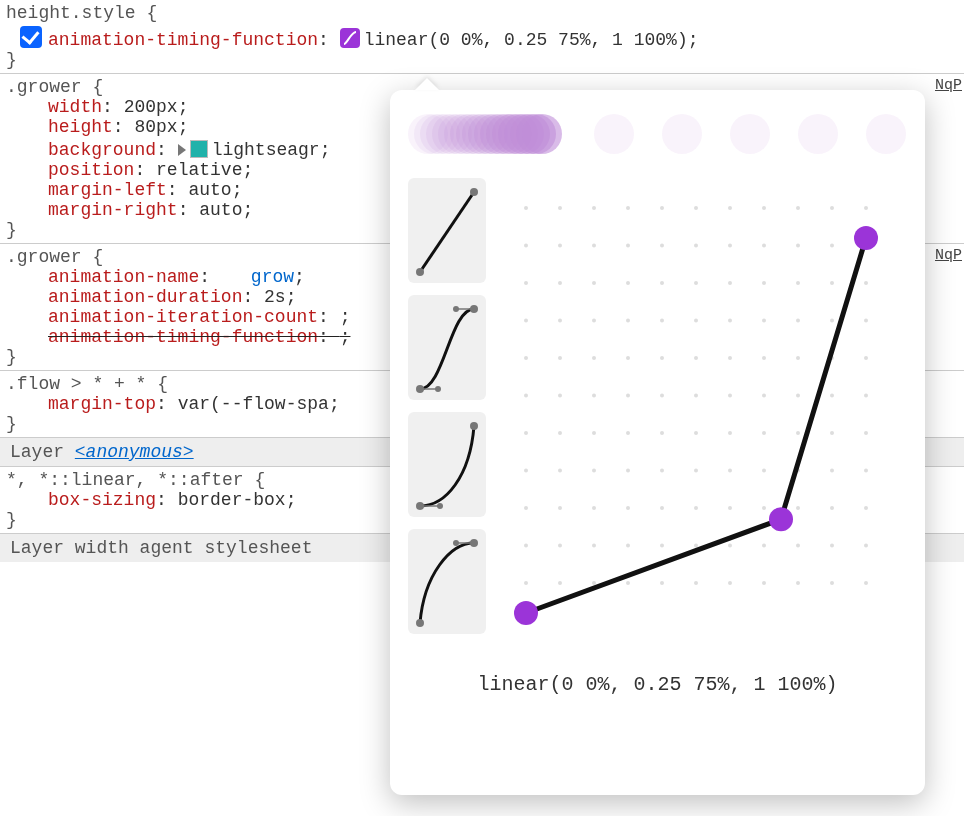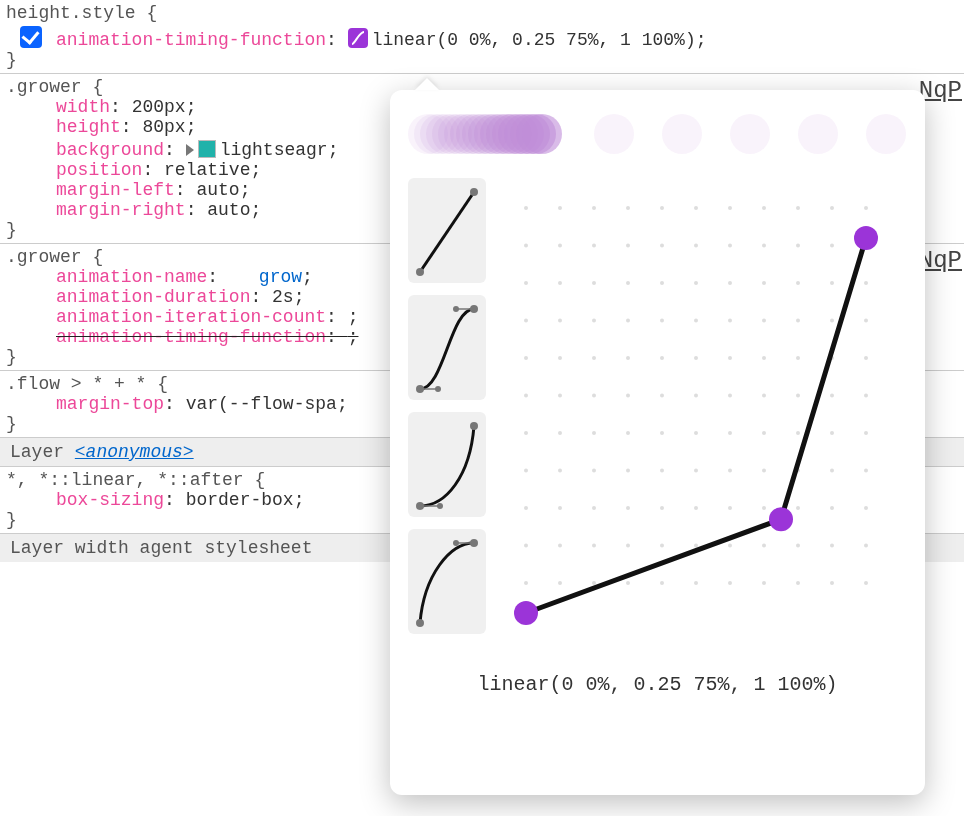--- a/index.html
+++ b/index.html
@@ -29,21 +29,21 @@
     padding: 3px 6px 3px 6px;
   }
   .rule:first-child { border-top: none; }
 
   .sel { color: #555; }
   .brace { color: #555; }
   .prop-row {
     padding-left: 42px;
     white-space: nowrap;
   }
-  .prop-name { color: #ec4899; margin-left: 8px; }
+  .prop-name { color: #b91c1c; }
   .prop-value { color: #333; }
   .prop-value.blue { color: #0066cc; margin-left: 30px; }
   .colon { color: #333; }
   .semi { color: #333; }
 
   .check {
     display: inline-block;
     width: 22px;
     height: 22px;
     border-radius: 4px;
@@ -109,21 +109,21 @@
     border-top: 1px solid #ccc;
     padding: 4px 10px;
     color: #555;
     font-size: 18px;
   }
   .layer-header a { color: #0066cc; text-decoration: underline; font-style: italic; }
 
   .source-link {
     position: absolute;
     right: 2px;
-    font-size: 24px;
+    font-size: 15px;
     color: #444;
     text-decoration: underline;
   }
 
   
   .popover {
     position: absolute;
     left: 390px;
     top: 90px;
     width: 535px;

